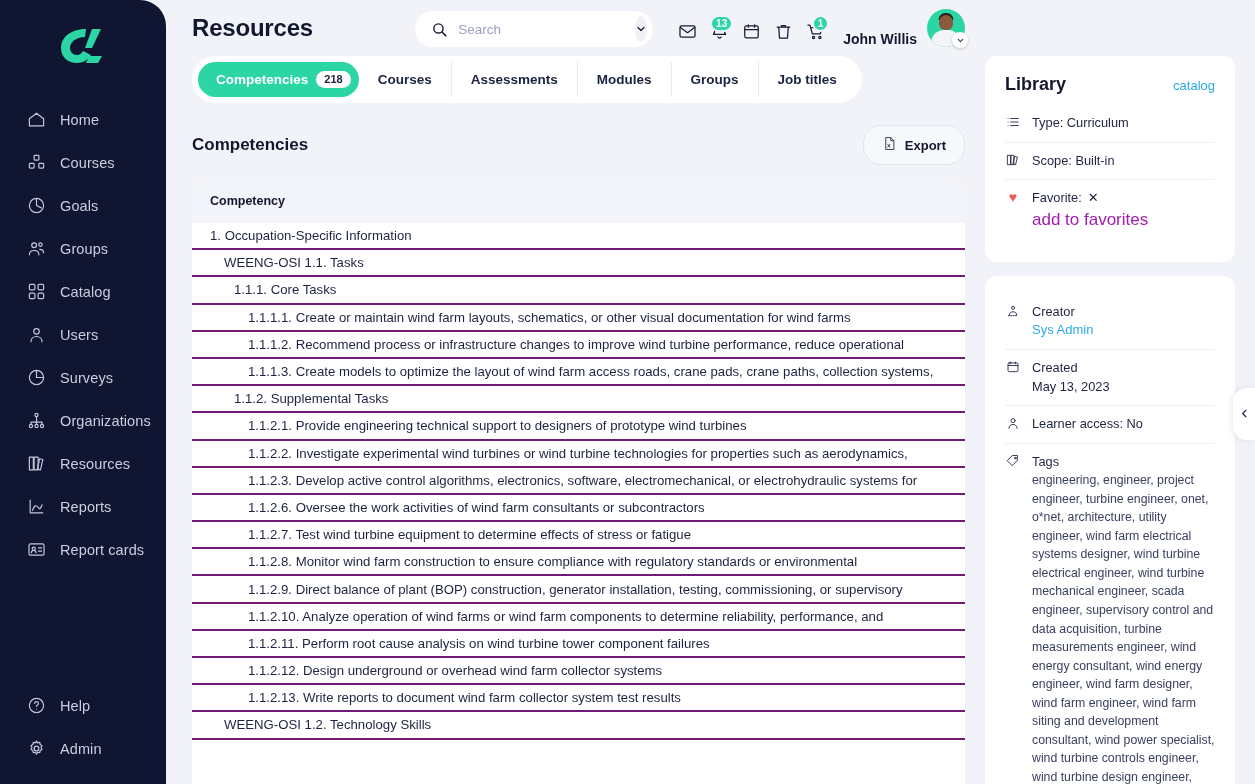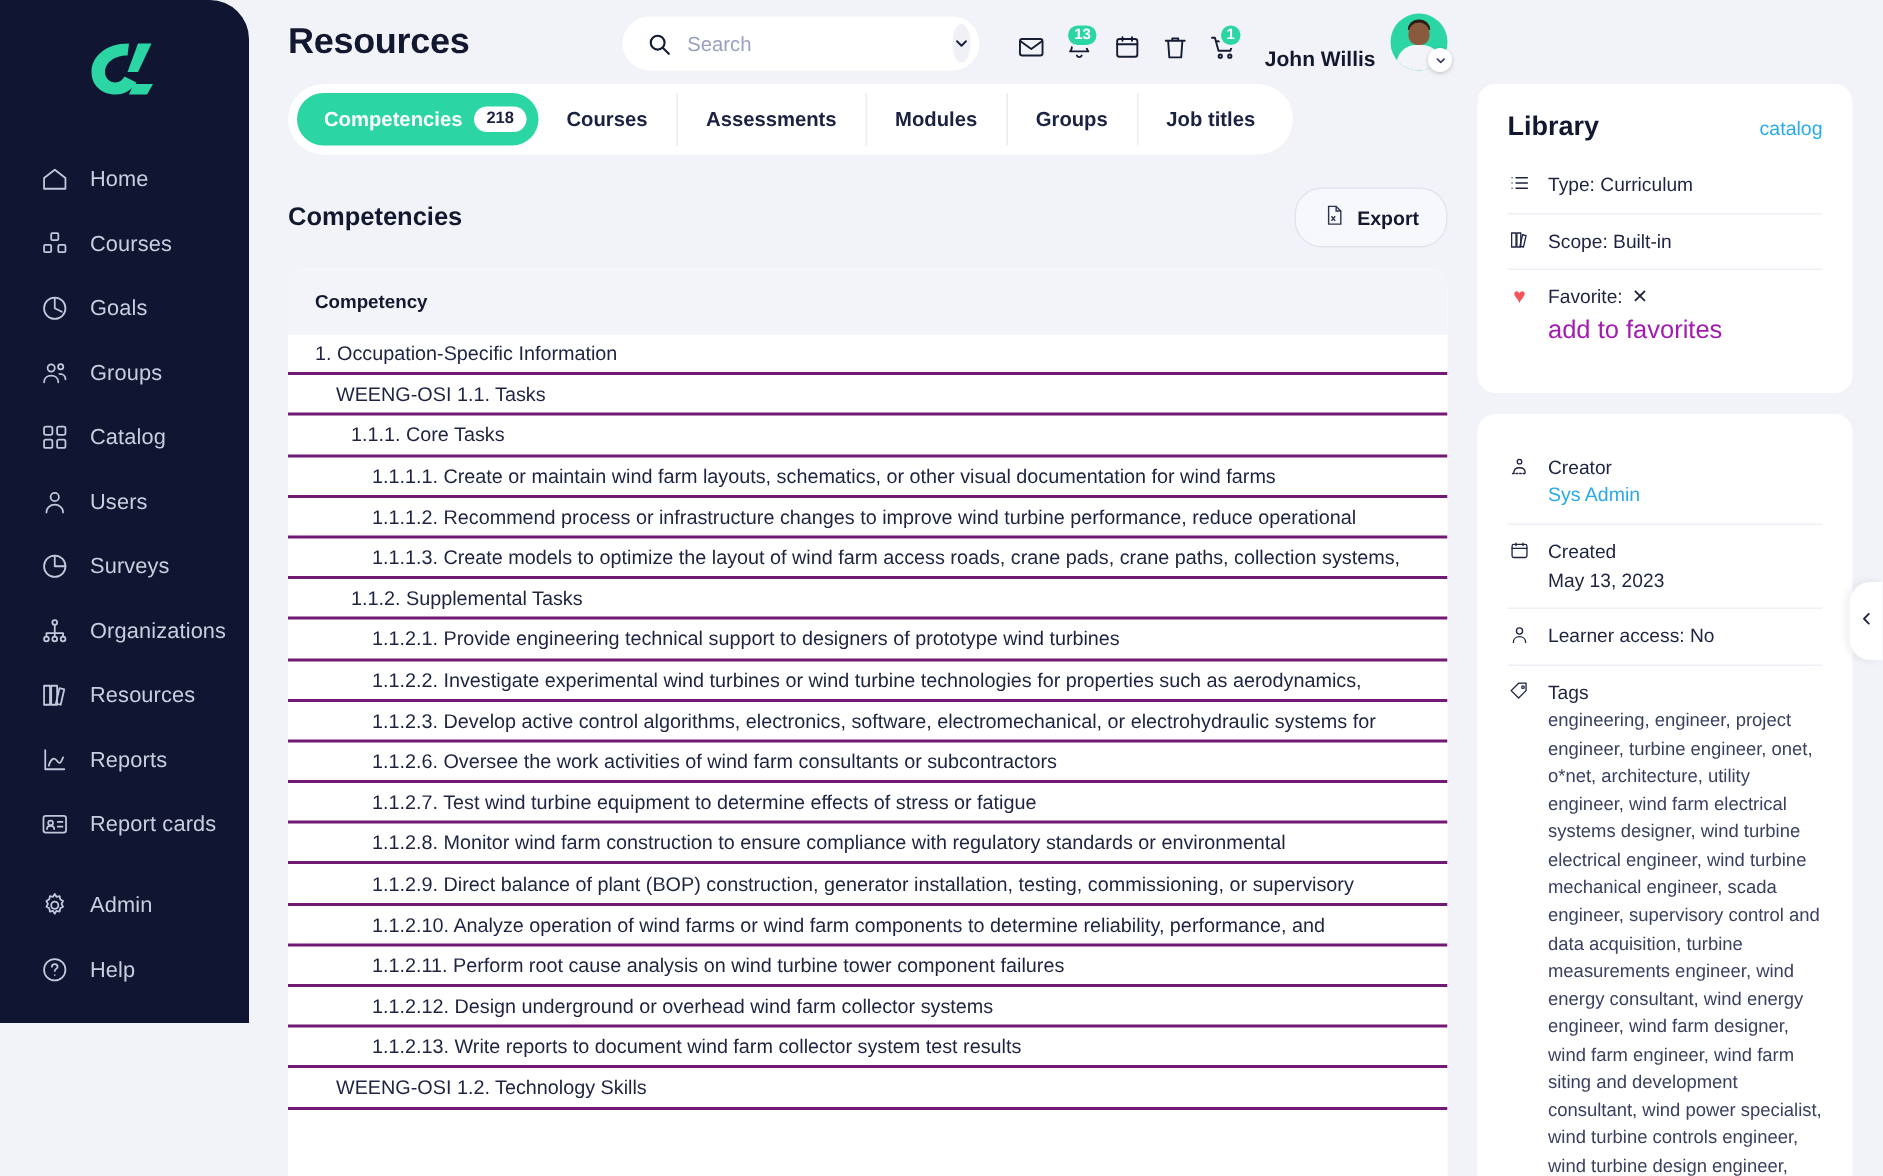--- a/index.html
+++ b/index.html
@@ -6,21 +6,21 @@
   html, body {
     width: 1255px; height: 784px;
     background: #f2f3f8;
     font-family: "Liberation Sans", sans-serif;
     overflow: hidden;
   }
   .app { position: relative; width: 1255px; height: 784px; display: flex; }
 
   
   .sidebar {
-    width: 166px; height: 682px; flex: 0 0 166px;
+    width: 166px; height: 784px; flex: 0 0 166px;
     background: #101631;
     border-top-right-radius: 26px;
     display: flex; flex-direction: column;
     position: relative; z-index: 5;
   }
   .logo-wrap { height: 92px; display: flex; align-items: center; justify-content: center; }
   .logo { width: 54px; height: 40px; }
   .nav { margin-top: 6px; display: flex; flex-direction: column; }
   .nav-item {
     display: flex; align-items: center; gap: 14px;
@@ -270,35 +270,35 @@
             </svg>
         </span>
         <span>Report cards</span>
       </div>
     </nav>
 
     <div class="nav-bottom">
       <div class="nav-item">
         <span class="ic">
           <svg viewBox="0 0 24 24">
-              <circle cx="12" cy="12" r="3"></circle>
-              <path d="M12 2.5 l1.4 2.4 2.7-.6 .5 2.7 2.4 1.4 -1.3 2.4 1.3 2.4 -2.4 1.4 -.5 2.7 -2.7-.6 -1.4 2.4 -1.4-2.4 -2.7 .6 -.5-2.7 -2.4-1.4 1.3-2.4 -1.3-2.4 2.4-1.4 .5-2.7 2.7 .6 Z"></path>
-            </svg>
-        </span>
-        <span>Admin</span>
-      </div>
-      <div class="nav-item">
-        <span class="ic">
-          <svg viewBox="0 0 24 24">
               <circle cx="12" cy="12" r="9"></circle>
               <path d="M9.6 9.5 c0-1.4 1.1-2.3 2.4-2.3 s2.4 .9 2.4 2.2 c0 1.9-2.4 1.8-2.4 3.6"></path>
               <circle cx="12" cy="16.5" r="0.7" fill="#c2c8da" stroke="none"></circle>
             </svg>
         </span>
         <span>Help</span>
+      </div>
+      <div class="nav-item">
+        <span class="ic">
+          <svg viewBox="0 0 24 24">
+              <circle cx="12" cy="12" r="3"></circle>
+              <path d="M12 2.5 l1.4 2.4 2.7-.6 .5 2.7 2.4 1.4 -1.3 2.4 1.3 2.4 -2.4 1.4 -.5 2.7 -2.7-.6 -1.4 2.4 -1.4-2.4 -2.7 .6 -.5-2.7 -2.4-1.4 1.3-2.4 -1.3-2.4 2.4-1.4 .5-2.7 2.7 .6 Z"></path>
+            </svg>
+        </span>
+        <span>Admin</span>
       </div>
     </div>
   </aside>
 
   <div class="main">
 
     <div class="topbar">
       <div class="page-title">Resources</div>
 
       <div class="top-right">

